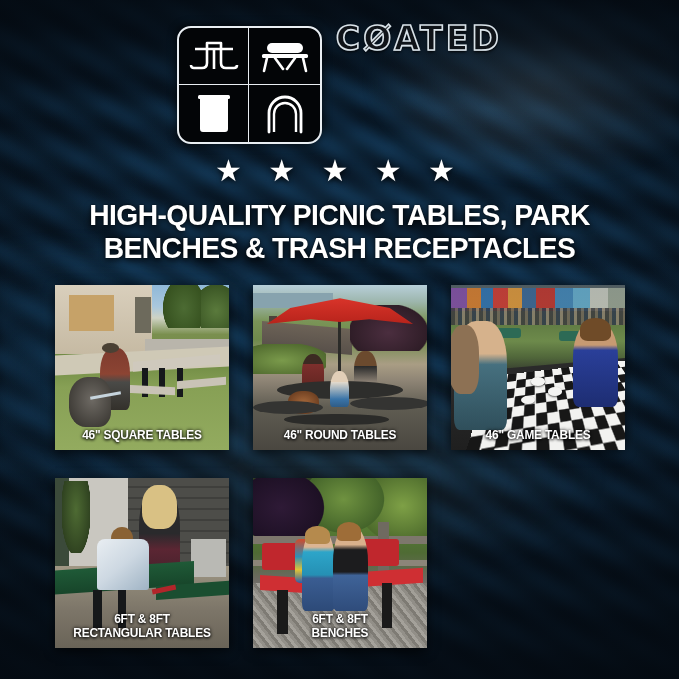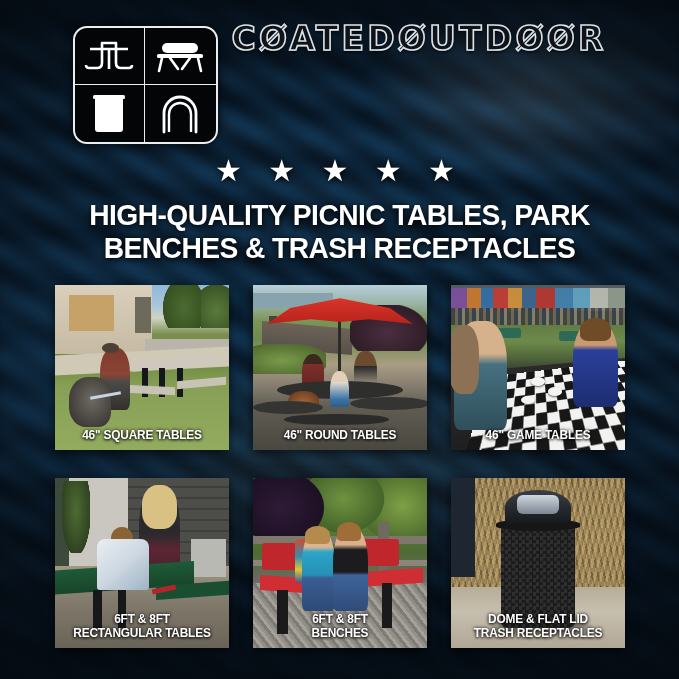--- a/index.html
+++ b/index.html
@@ -444,21 +444,20 @@
         <div class="logo-cell">
           <svg width="44" height="42" viewBox="0 0 44 42">
             <path d="M6 39 V20 A16 16 0 0 1 38 20 V39" fill="none" stroke="#ffffff" stroke-width="2.8" stroke-linecap="round"></path>
             <path d="M11 39 V21 A11 11 0 0 1 33 21 V39" fill="none" stroke="#ffffff" stroke-width="2.4"></path>
           </svg>
         </div>
       </div>
 
       <div class="wordmark">
         <span class="wm-line">CØATED</span>
-        <span class="wm-line">ØUTDØØR</span>
       </div>
     </div>
 
     <div class="stars">★ ★ ★ ★ ★</div>
 
     <div class="headline">
       <span>HIGH-QUALITY PICNIC TABLES, PARK</span>
       <span class="hl2">BENCHES &amp; TRASH RECEPTACLES</span>
     </div>
 
@@ -563,31 +562,16 @@
           <div class="pack"></div>
           <div class="boy-a"></div>
             <div class="hair-a"></div>
           <div class="boy-b"></div>
             <div class="hair-b"></div>
         </div>
         <div class="tile-caption">6FT &amp; 8FT
 BENCHES</div>
       </div>
 
-      <div class="tile">
-        <div class="photo ph6">
-          <div class="grass"></div>
-            <div class="grass2"></div>
-          <div class="walk"></div>
-            <div class="dark-l"></div>
-          <div class="shadow"></div>
-          <div class="can-body"></div>
-            <div class="can-rim"></div>
-          <div class="dome"></div>
-            <div class="dome-slot"></div>
-        </div>
-        <div class="tile-caption">DOME &amp; FLAT LID
-TRASH RECEPTACLES</div>
-      </div>
 
     </div>
   </div>
 </div>
 
 </body></html>

